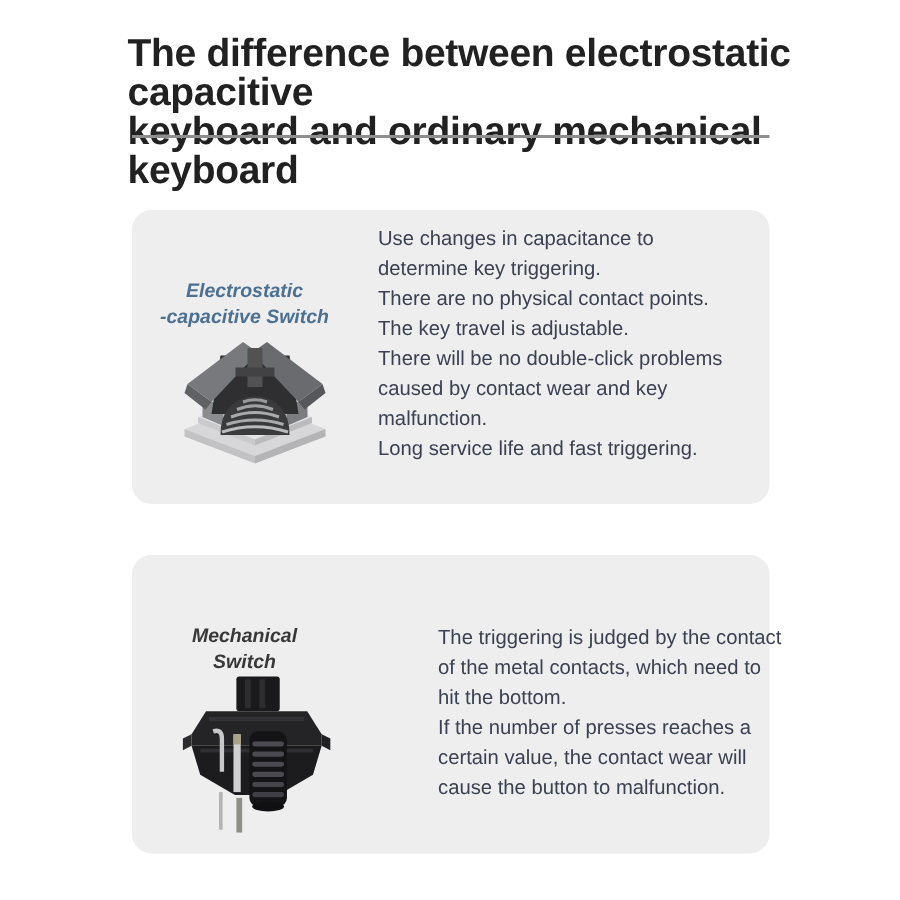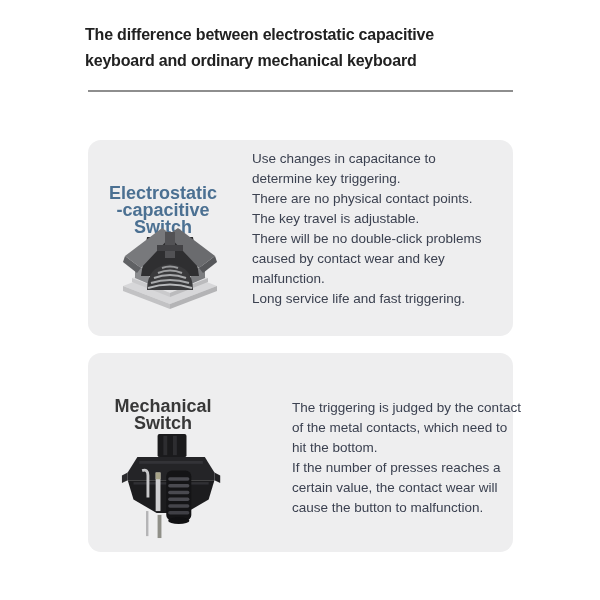--- a/index.html
+++ b/index.html
@@ -6,45 +6,46 @@
   .page{
     position:relative;
     width:600px;height:600px;
     background:#ffffff;
     font-family:"Liberation Sans", sans-serif;
     overflow:hidden;
   }
   .title{
     position:absolute;
     left:85px;top:22px;width:470px;
-    font-size:16px;line-height:26px;
+    font-size:26px;line-height:26px;
     font-weight:700;color:#212121;
     letter-spacing:-0.2px;
     white-space:pre-line;
   }
   .divider{
     position:absolute;
     left:88px;top:90px;width:425px;height:1.5px;
     background:#8e8e8e;
   }
   .card{
     position:absolute;
     left:88px;width:425px;
     background:#eeeeef;
     border-radius:13px;
   }
   .card.electrostatic{top:140px;height:196px;}
-  .card.mechanical{top:353px;height:199px;}
+  .card.mechanical{top:370px;height:199px;}
   .switch-label{
     position:absolute;
     left:0;width:150px;
     text-align:center;
-    font-size:18px;line-height:17px;
+    font-size:13px;line-height:17px;
     font-weight:700;
     white-space:pre-line;
+    font-style:italic;
   }
   .card.electrostatic .switch-label{top:45px;color:#4b7092;}
   .card.mechanical .switch-label{top:45px;color:#383838;}
   .illustration{
     position:absolute;
     display:block;
   }
   .card.electrostatic .illustration{left:27px;top:78px;width:110px;height:92px;}
   .card.mechanical .illustration{left:32px;top:78px;width:106px;height:110px;}
   .description{

